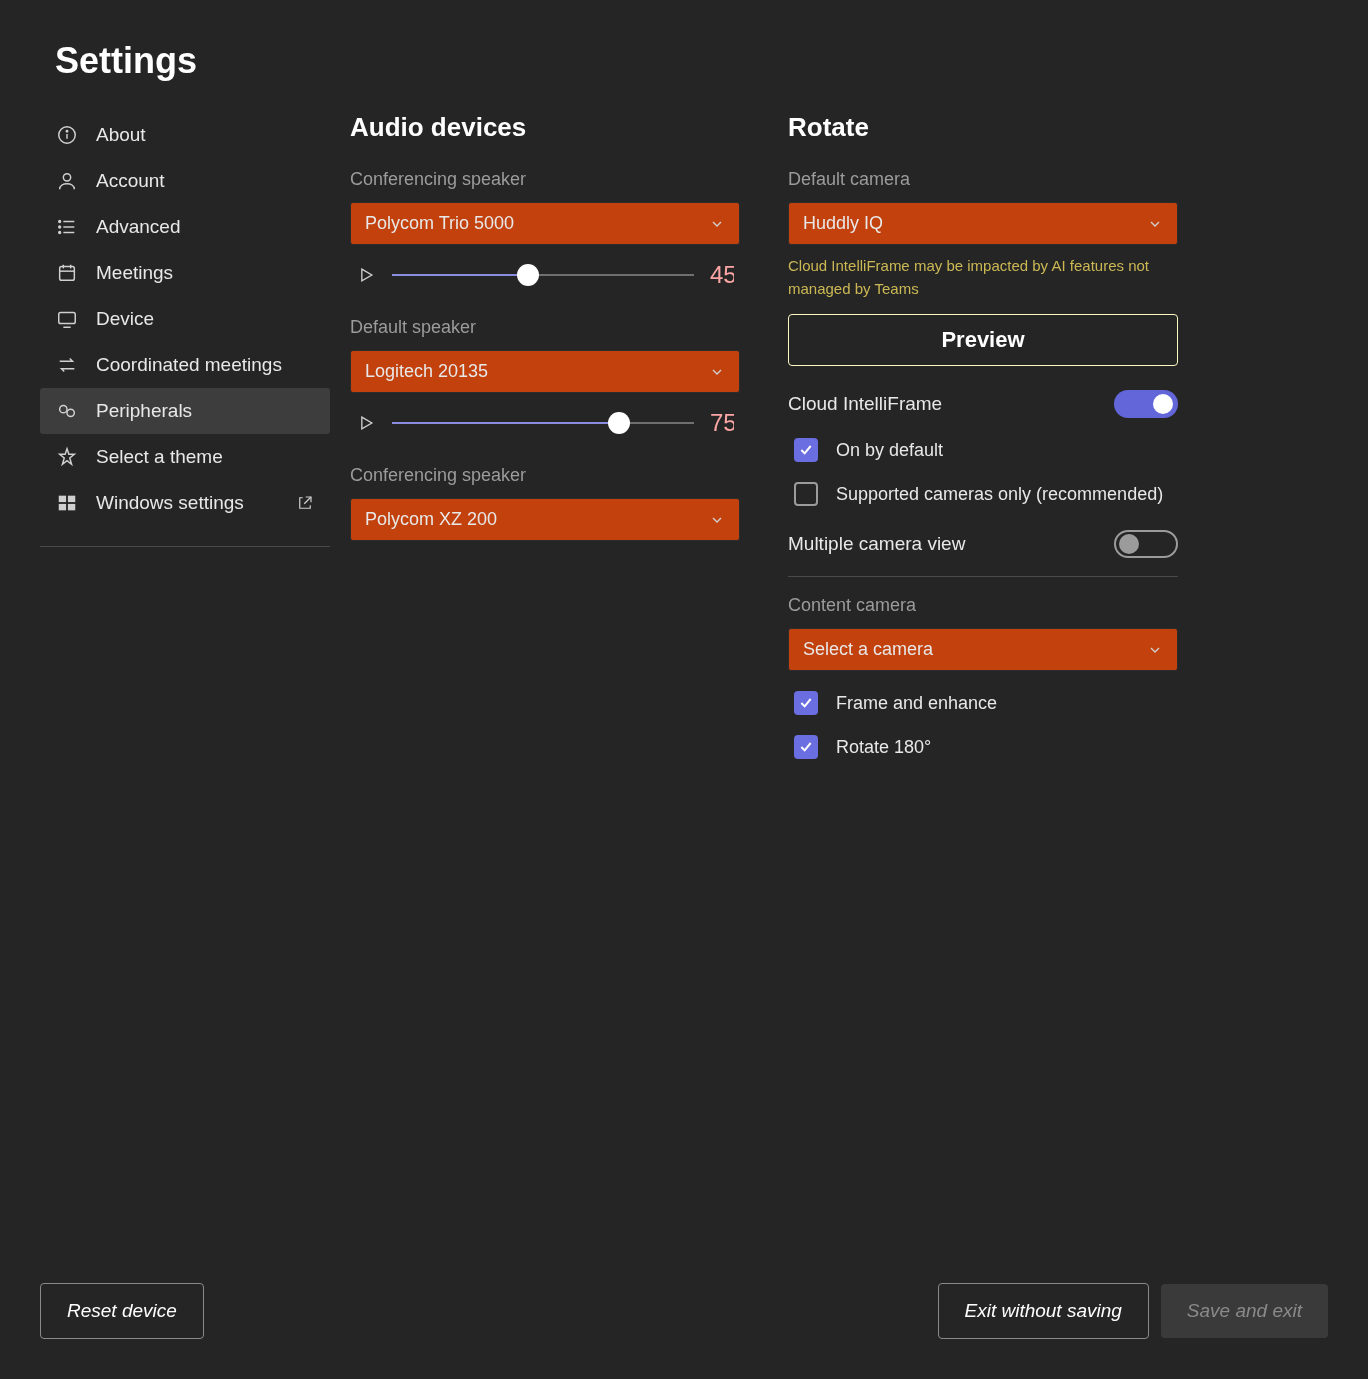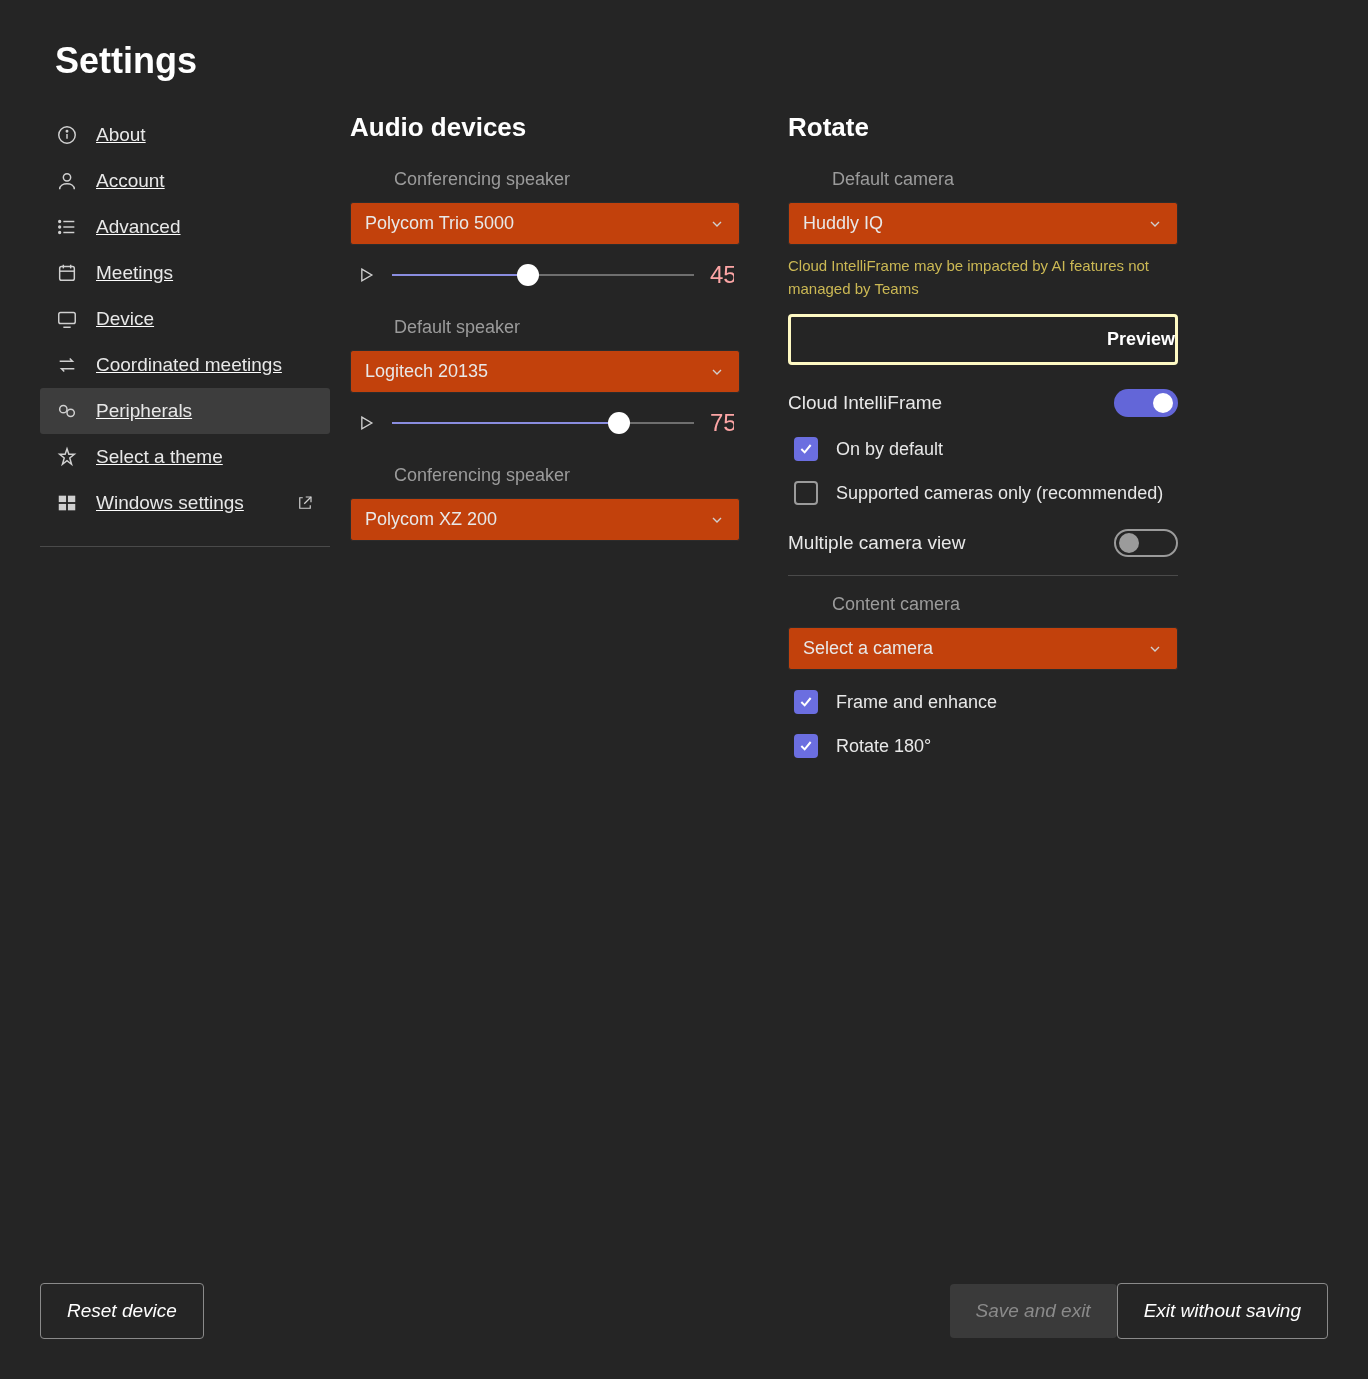--- a/index.html
+++ b/index.html
@@ -16,21 +16,20 @@
     font-weight: 700;
     padding: 40px 0 0 55px;
   }
   .layout {
     display: flex;
     padding: 30px 0 0 0;
   }
   .sidebar {
     width: 350px;
     padding: 0 20px 0 40px;
-    text-decoration: underline;
   }
   .sidebar-list { list-style: none; }
   .sidebar-item {
     display: flex;
     align-items: center;
     gap: 18px;
     padding: 12px 16px;
     font-size: 19px;
     color: #e8e8e8;
     border-radius: 3px;
@@ -69,21 +68,20 @@
   }
   .section-heading {
     font-size: 26px;
     font-weight: 700;
     margin-bottom: 26px;
   }
   .field-label {
     font-size: 18px;
     color: #9b9b9b;
     margin-bottom: 12px;
-    margin-left: 44px;
   }
   .select {
     background: #c2410c;
     border: 1px solid #2c2c2c;
     padding: 10px 14px;
     font-size: 18px;
     color: #e8e8e8;
     display: flex;
     align-items: center;
     justify-content: space-between;
@@ -145,29 +143,28 @@
   }
 
   .warning-text {
     font-size: 15px;
     color: #cbb854;
     line-height: 1.5;
     margin: 10px 0 14px 0;
   }
   .btn-outline {
     background: transparent;
-    border: 3px solid #fef9c3;
+    border: 1px solid #fef9c3;
     color: #fff;
-    font-size: 18px;
+    font-size: 22px;
     font-weight: 600;
     padding: 12px 0;
     width: 100%;
     border-radius: 4px;
     cursor: pointer;
-    text-align: right;
   }
 
   .row-toggle {
     display: flex;
     align-items: center;
     justify-content: space-between;
     margin: 24px 0 10px 0;
   }
   .row-toggle .label-main {
     font-size: 19px;
@@ -497,15 +494,15 @@
           </span>
         <span>Rotate 180°</span>
       </div>
     </div>
   </div>
 </div>
 
 <div class="footer">
   <button class="btn secondary">Reset device</button>
   <div class="spacer"></div>
+  <button class="btn secondary">Exit without saving</button>
   <button class="btn primary-disabled" style="margin-left:12px">Save and exit</button>
-  <button class="btn secondary">Exit without saving</button>
 </div>
 
 </body></html>

